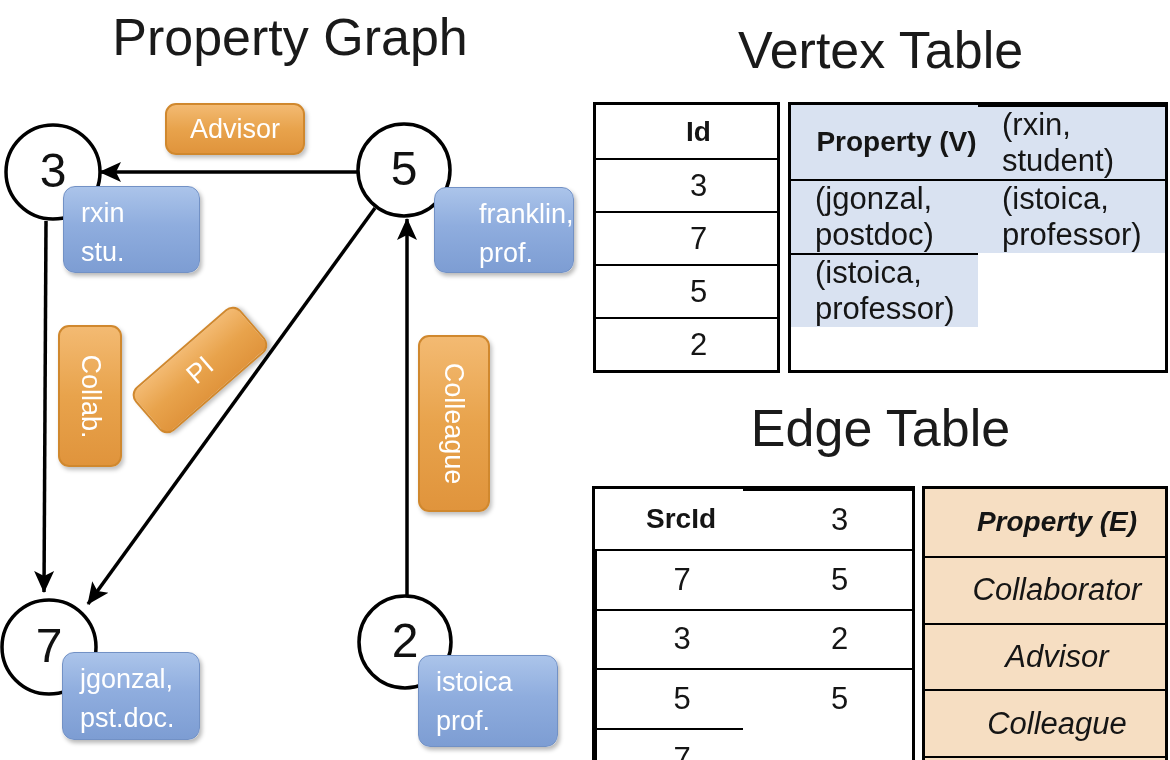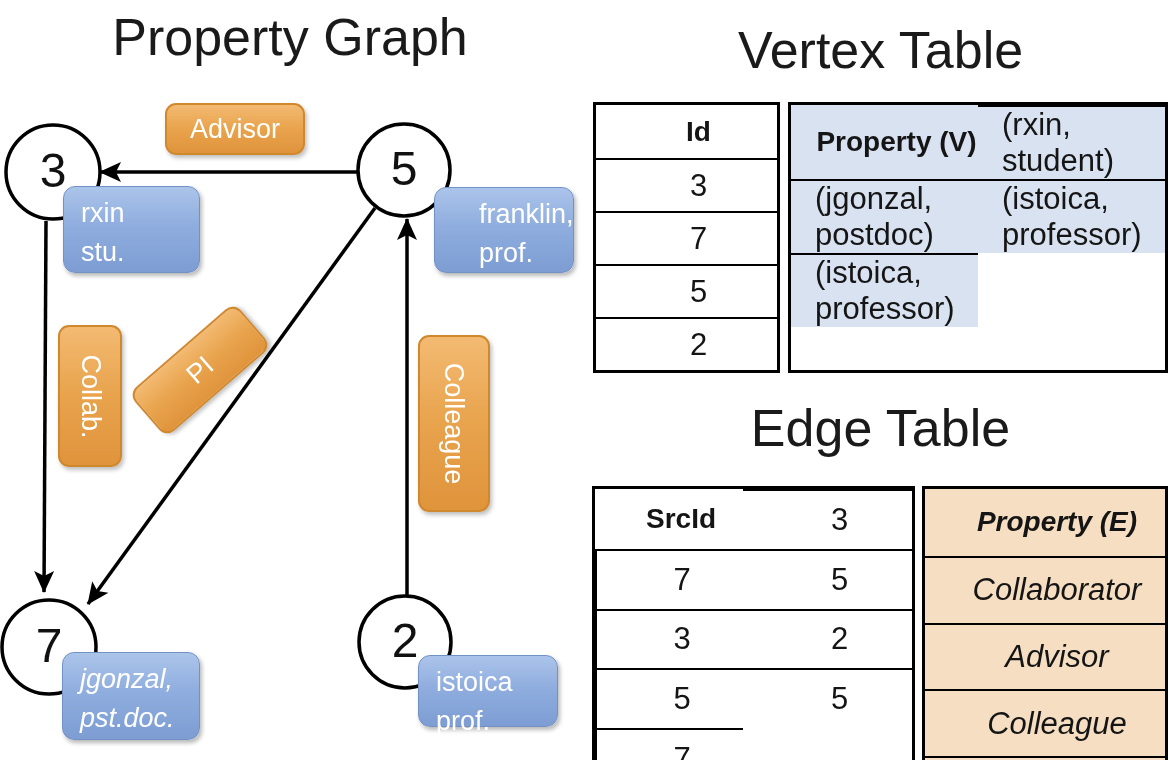--- a/index.html
+++ b/index.html
@@ -88,25 +88,25 @@
   <div class="node-num" style="left:360px;top:613px;">2</div>
 
   <div class="prop-box" style="left:63px;top:186px;width:137px;height:87px;">
     <span style="display:block;">rxin</span>
     <span style="display:block;">stu.</span>
   </div>
   <div class="prop-box" style="left:434px;top:187px;width:140px;height:86px;padding-left:44px;">
     <span style="display:block;">franklin,</span>
     <span style="display:block;">prof.</span>
   </div>
-  <div class="prop-box" style="left:62px;top:652px;width:138px;height:88px;font-style:italic;">
+  <div class="prop-box" style="left:62px;top:652px;width:138px;height:88px;">
     <span style="display:block;">jgonzal,</span>
     <span style="display:block;">pst.doc.</span>
   </div>
-  <div class="prop-box" style="left:418px;top:655px;width:140px;height:72px;">
+  <div class="prop-box" style="left:418px;top:655px;width:140px;height:92px;">
     <span style="display:block;">istoica</span>
     <span style="display:block;">prof.</span>
   </div>
 
   <div class="edge-label" id="advisor-label" style="left:165px;top:103px;width:140px;height:52px;">
     <span>Advisor</span>
   </div>
   <div class="edge-label rot90" style="left:58px;top:325px;width:64px;height:142px;">
     <span>Collab.</span>
   </div>

